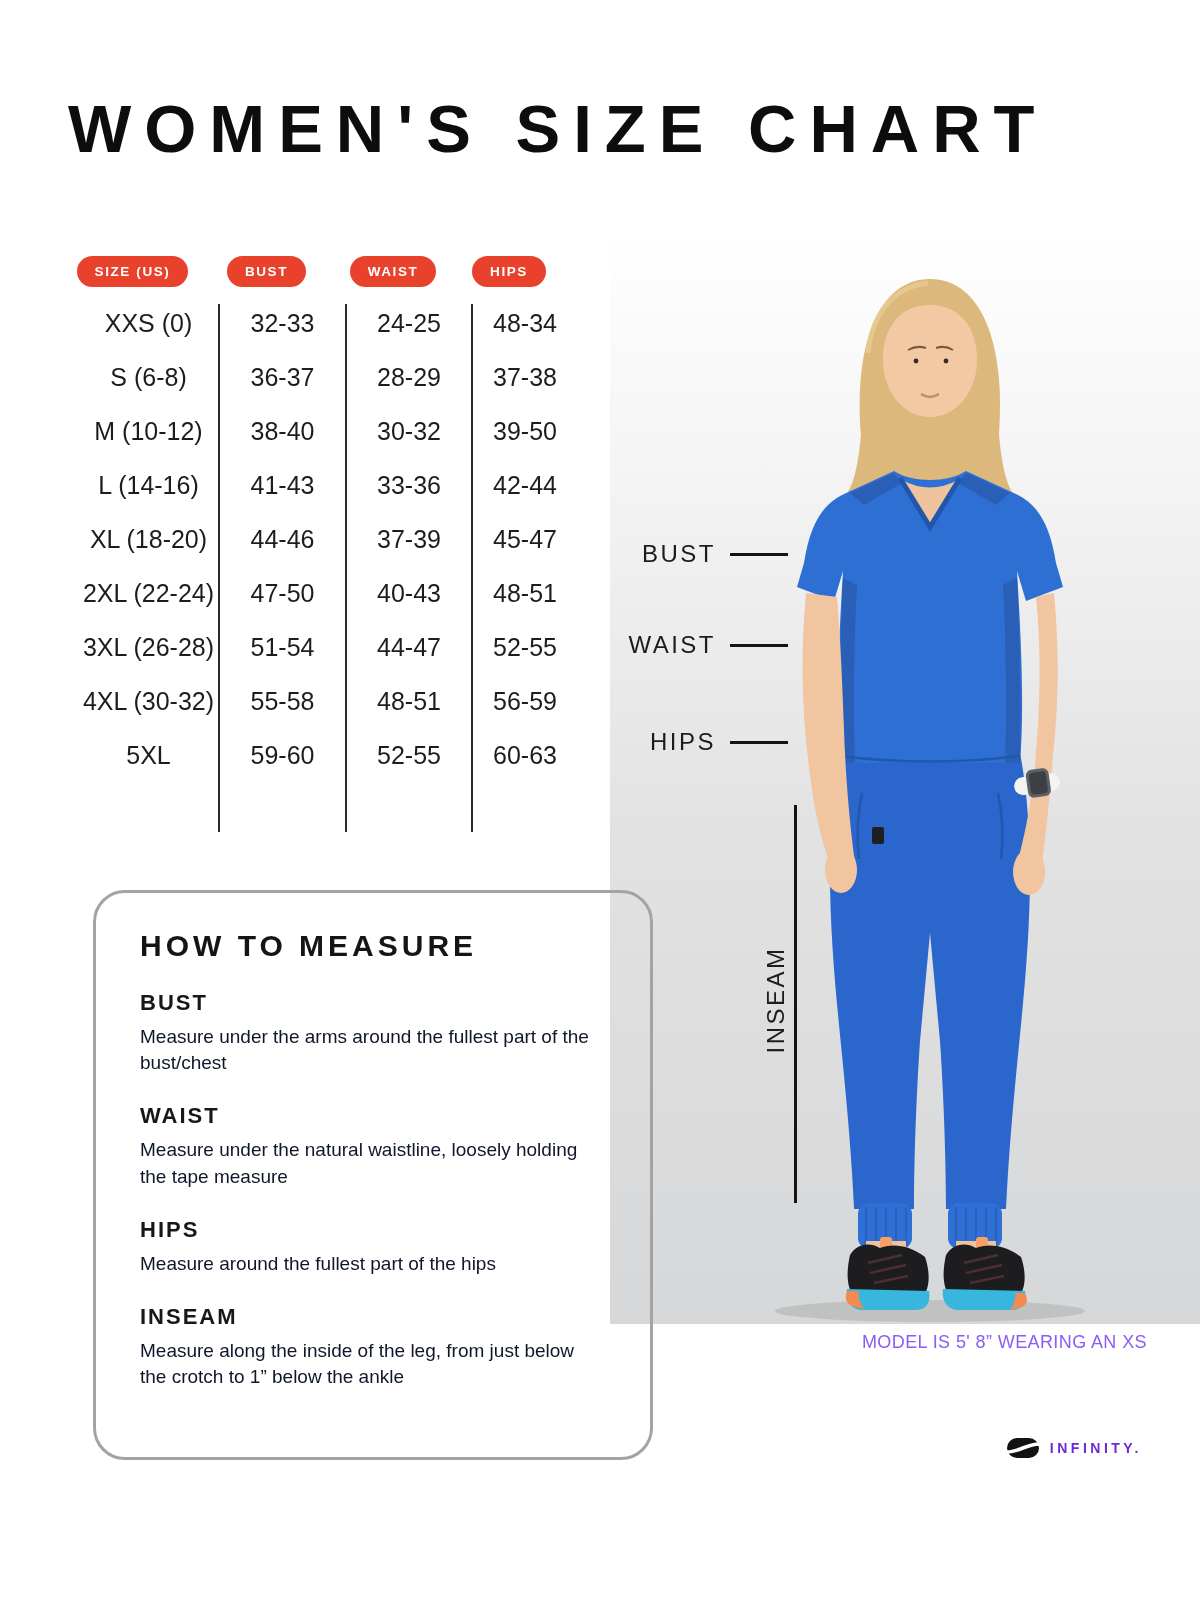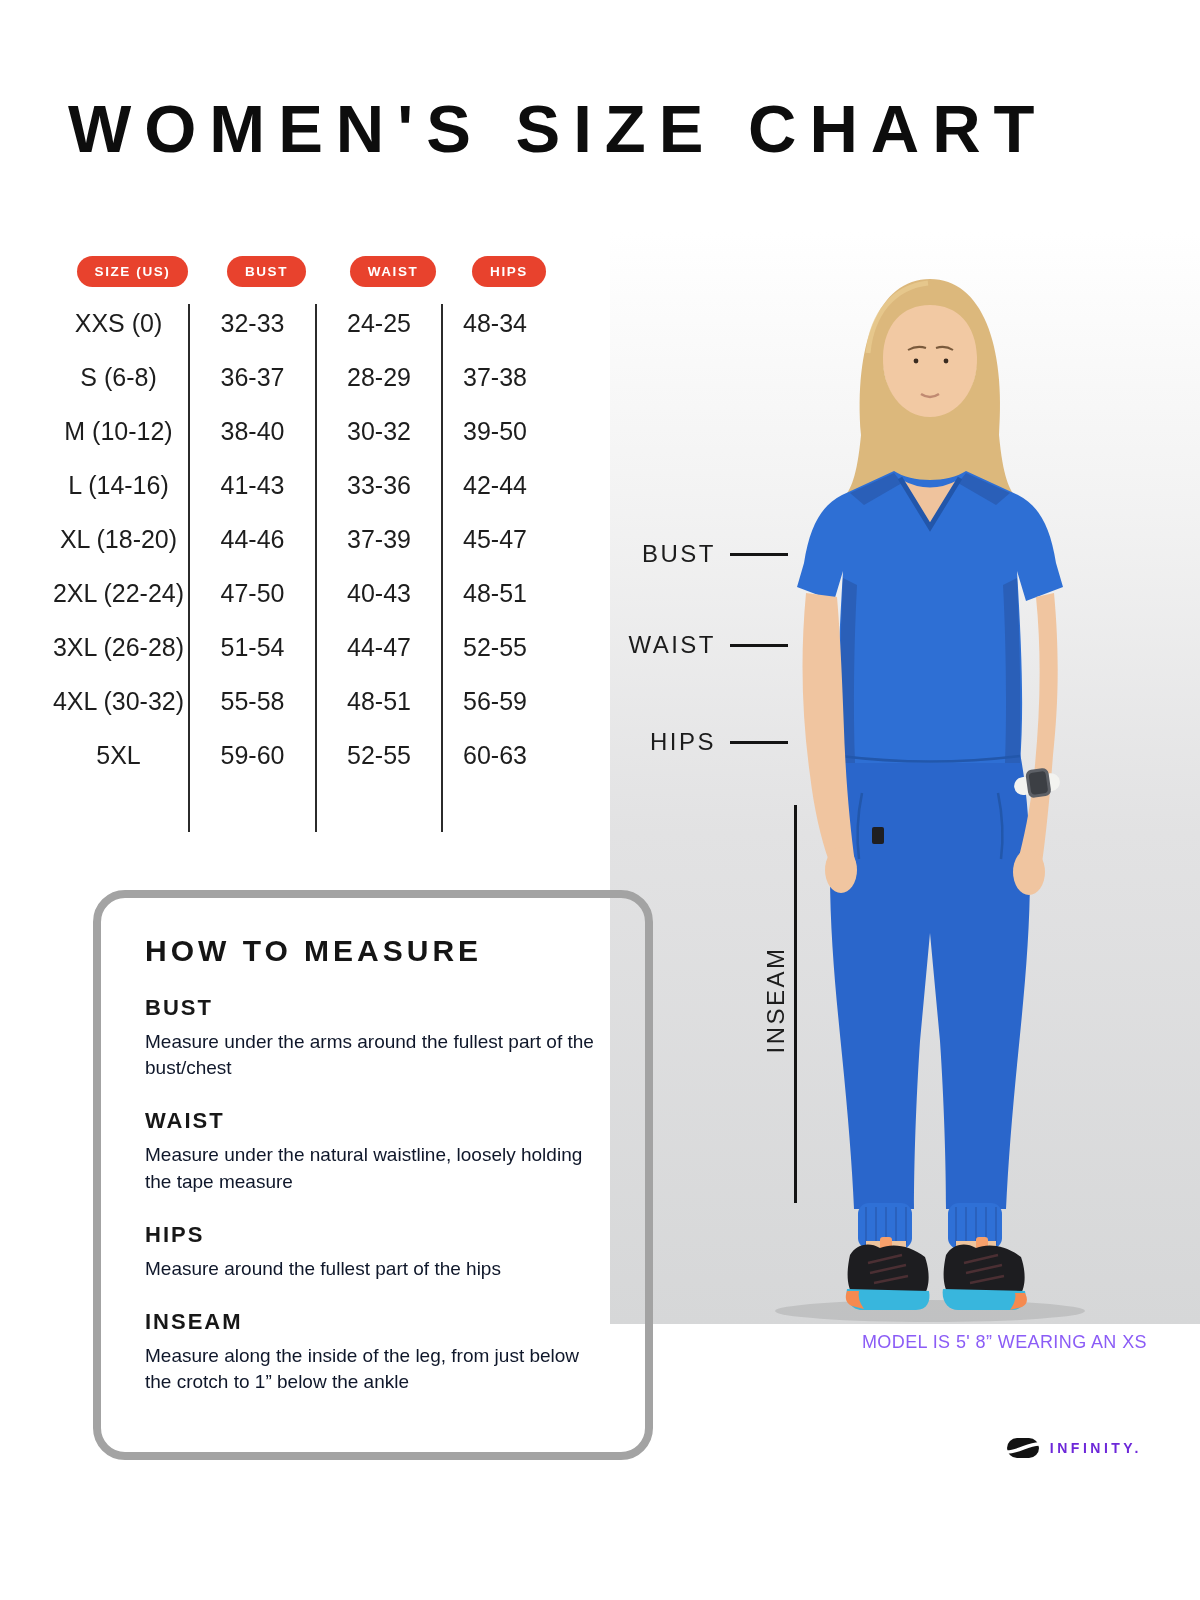--- a/index.html
+++ b/index.html
@@ -12,21 +12,21 @@
   .page-title { left:68px; top:90px; font-size:67px; font-weight:700;
     letter-spacing:13px; color:#0d0d0d; white-space:nowrap; }
 
   
   .pill-row { left:62px; top:256px; width:500px; display:flex; }
   .pill-cell { display:flex; justify-content:center; align-items:center; }
   .pill-cell.c0{ width:141px;} .pill-cell.c1{ width:127px;} .pill-cell.c2{ width:126px;} .pill-cell.c3{ width:106px;}
   .pill { background:var(--red,#E8422D); color:#ffffff; font-size:13.5px; font-weight:700;
     letter-spacing:1.6px; padding:8px 18px; border-radius:16px; white-space:nowrap; }
 
-  .table-rows { left:48px; top:296px; width:500px; height:540px; position:absolute; }
+  .table-rows { left:78px; top:296px; width:500px; height:540px; position:absolute; }
   .t-row { display:flex; height:54px; align-items:center; }
   .t-cell { text-align:center; font-size:25px; color:#1d1d1d; }
   .t-cell.c0{ width:141px;} .t-cell.c1{ width:127px;} .t-cell.c2{ width:126px;} .t-cell.c3{ width:106px;}
   .v-div { position:absolute; top:8px; bottom:4px; width:2px; background:#2b2b2b; }
   .v-div.d0{ left:140px;} .v-div.d1{ left:267px;} .v-div.d2{ left:393px;}
 
   
   .photo { left:610px; top:232px; width:590px; height:1092px;
     background:linear-gradient(180deg,#ffffff 0%,#f4f4f4 22%,#e2e2e3 55%,#d6d7d8 100%); }
 
@@ -36,21 +36,21 @@
   .m-line { width:58px; height:3px; background:#141414; }
   .m-bust { left:628px; top:540px; } .m-waist{ left:628px; top:631px; } .m-hips{ left:628px; top:728px; }
 
   .inseam-line { left:794px; top:805px; width:3px; height:398px; background:#141414; }
   .inseam-label { left:776px; top:1000px; transform:translate(-50%,-50%) rotate(-90deg);
     font-size:24px; letter-spacing:2.5px; color:#1c1c1c; white-space:nowrap; }
 
   .caption { right:53px; top:1332px; font-size:18px; letter-spacing:0.4px; color:#8b5cf6; }
 
   
-  .htm-box { left:93px; top:890px; width:560px; height:570px; border:8px solid #a3a3a3;
+  .htm-box { left:93px; top:890px; width:560px; height:570px; border:3px solid #a3a3a3;
     border-radius:32px; background:transparent; padding:36px 44px 0 44px; }
   .htm-title { font-size:30px; font-weight:700; letter-spacing:4px; color:#151515; margin-bottom:4px; }
   .htm-label { font-size:22px; font-weight:700; letter-spacing:2px; color:#171717; margin-top:27px; }
   .htm-text { font-size:19px; line-height:1.38; color:#0f172a; margin-top:8px; width:452px; }
 
   
   .brand { right:58px; top:1436px; display:flex; align-items:center; gap:10px; }
   .brand-name { font-size:14px; font-weight:700; letter-spacing:3.5px; color:#6d28d9; }
 
   svg { display:block; }

